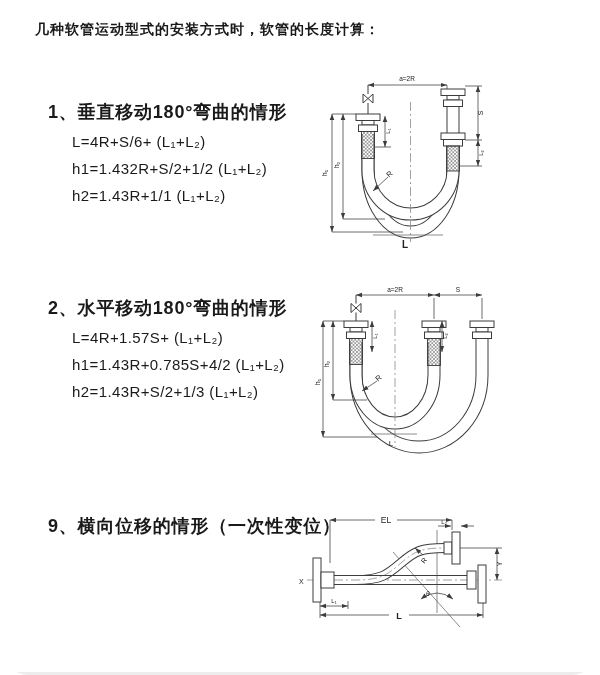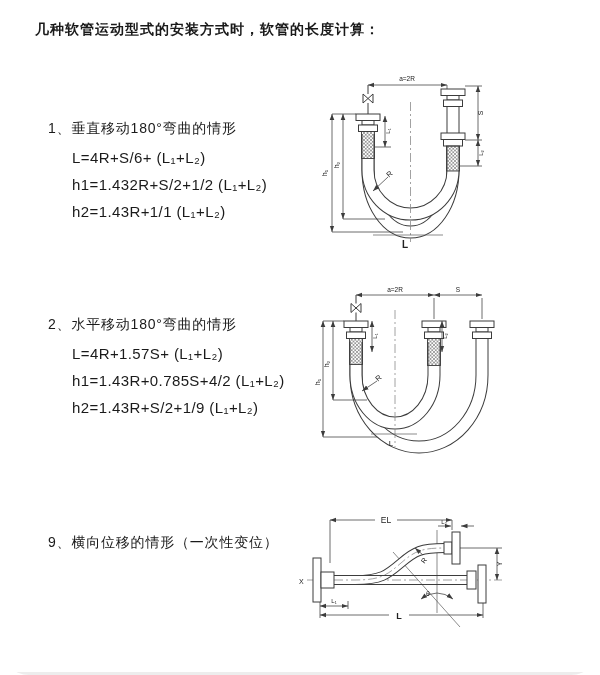--- a/index.html
+++ b/index.html
@@ -3,21 +3,21 @@
 <meta charset="utf-8">
 <style>
   html,body{margin:0;padding:0;}
   body{width:600px;height:675px;background:#fff;position:relative;
        font-family:"Liberation Sans",sans-serif;color:#1a1a1a;}
   .page{position:absolute;inset:0;background:#ffffff;overflow:hidden;border-radius:29px;}
   .page-edge{position:absolute;left:0;right:0;bottom:0;height:3px;background:#ededed;}
   .title{position:absolute;left:35px;top:21px;font-size:14px;font-weight:600;
          letter-spacing:1px;white-space:nowrap;}
   .sec{position:absolute;left:48px;white-space:nowrap;}
-  .sec .heading{font-size:14px;font-weight:400;letter-spacing:.8px;line-height:18px;margin-top:16px;}
+  .sec .heading{font-size:18px;font-weight:700;letter-spacing:.8px;line-height:18px;}
   .formulas{margin-top:7px;}
   .formula{font-size:15px;letter-spacing:.4px;padding-left:24px;line-height:27px;}
   .s1{top:103px}.s2{top:299px}.s3{top:517px}
   .s3 .formula{line-height:25.5px}
   .diag{position:absolute;}
   .d1{left:315px;top:70px}.d2{left:315px;top:282px}.d3{left:297px;top:505px}
   .k{stroke:#3c3c3c;fill:none;stroke-width:1}
   .thin{stroke:#5a5a5a;fill:none;stroke-width:.7}
   .dim{stroke:#3c3c3c;fill:none;stroke-width:.75}
   .fit{fill:#fff;stroke:#3c3c3c;stroke-width:1}
@@ -45,21 +45,21 @@
       <div class="formula">h1=1.432R+S/2+1/2 (L₁+L₂)</div>
       <div class="formula">h2=1.43R+1/1 (L₁+L₂)</div>
     </div>
   </section>
 
   <section class="sec s2">
     <div class="heading">2、水平移动180°弯曲的情形</div>
     <div class="formulas">
       <div class="formula">L=4R+1.57S+ (L₁+L₂)</div>
       <div class="formula">h1=1.43R+0.785S+4/2 (L₁+L₂)</div>
-      <div class="formula">h2=1.43R+S/2+1/9 (L₁+L₂)</div>
+      <div class="formula">h2=1.43R+S/2+1/3 (L₁+L₂)</div>
     </div>
   </section>
 
   <section class="sec s3">
     <div class="heading">9、横向位移的情形（一次性变位）</div>
   </section>
 
   <svg class="diag d1" width="285" height="180" viewBox="0 0 285 180">
     <defs>
       <marker id="d1ae" markerWidth="7" markerHeight="6" refX="6.5" refY="3" orient="auto" markerUnits="userSpaceOnUse">

